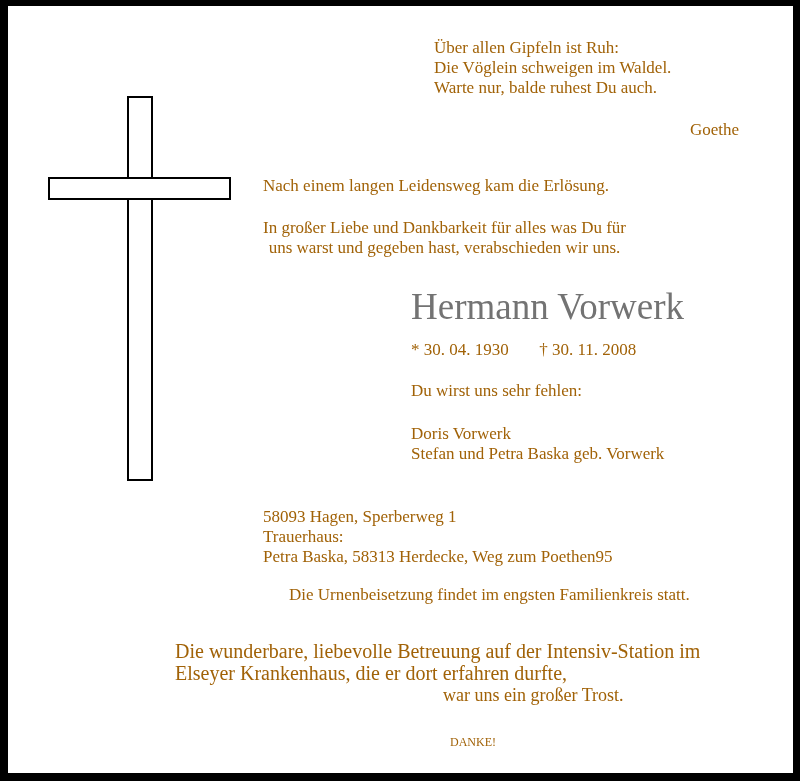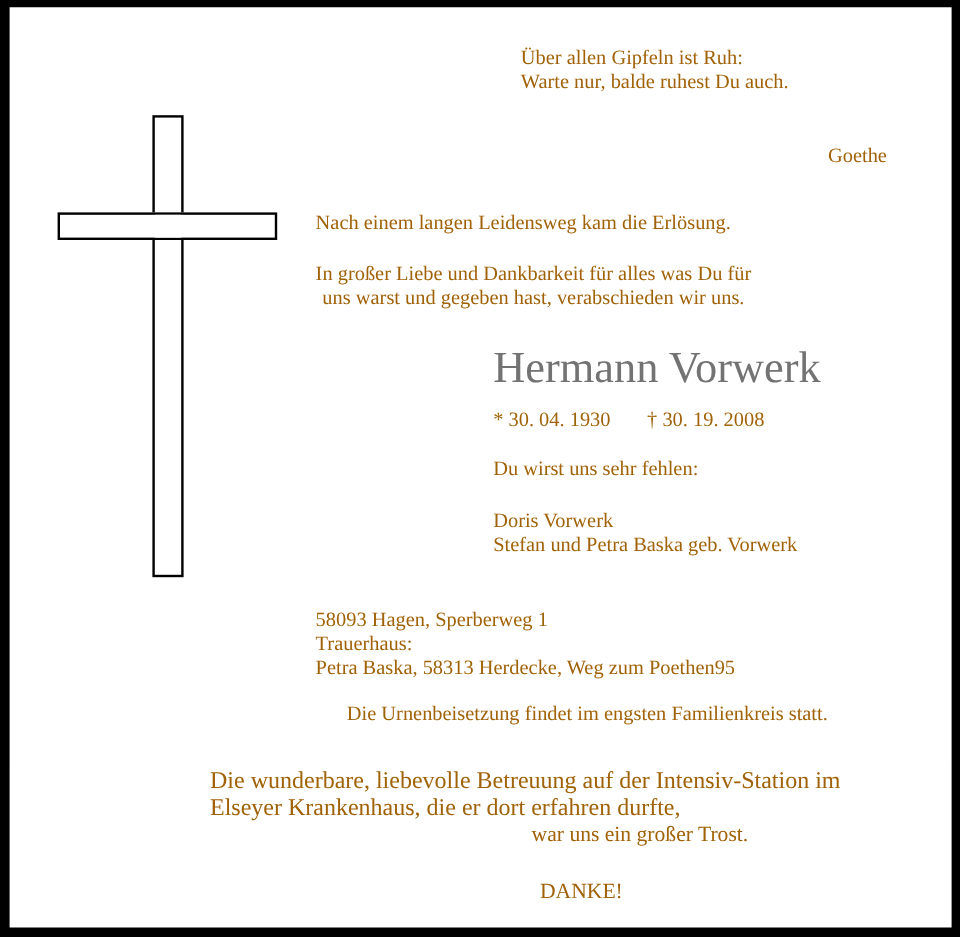--- a/index.html
+++ b/index.html
@@ -30,36 +30,37 @@
 <div class="frame"></div>
 
 <div>
   <div class="cross-v"></div>
   <div class="cross-h"></div>
   <div class="cross-center"></div>
 </div>
 
 <div class="txt" style="left:434px; top:38px;">
   <span class="line">Über allen Gipfeln ist Ruh:</span>
+  <span class="line">Die Vöglein schweigen im Waldel.</span>
   <span class="line">Warte nur, balde ruhest Du auch.</span>
 </div>
 <div class="txt" style="left:690px; top:120px;">Goethe</div>
 
 <div class="txt" style="left:263px; top:176px;">Nach einem langen Leidensweg kam die Erlösung.</div>
 <div class="txt" style="left:263px; top:218px;text-align:center;">
   <span class="line">In großer Liebe und Dankbarkeit für alles was Du für</span>
   <span class="line">uns warst und gegeben hast, verabschieden wir uns.</span>
 </div>
 
 <div class="txt name" style="left:411px; top:287px;">Hermann Vorwerk</div>
 
 <div class="txt dates" style="left:411px; top:340px;">
   <span>* 30. 04. 1930</span>
   <span style="width:22px;"></span>
-  <span>† 30. 19. 2008</span>
+  <span>† 30. 11. 2008</span>
 </div>
 
 <div class="txt" style="left:411px; top:381px;">Du wirst uns sehr fehlen:</div>
 <div class="txt" style="left:411px; top:424px;">
   <span class="line">Doris Vorwerk</span>
   <span class="line">Stefan und Petra Baska geb. Vorwerk</span>
 </div>
 
 <div class="txt" style="left:263px; top:507px;">
   <span class="line">58093 Hagen, Sperberweg 1</span>
@@ -67,13 +68,13 @@
   <span class="line">Petra Baska, 58313 Herdecke, Weg zum Poethen95</span>
 </div>
 
 <div class="txt" style="left:263px; top:585px;margin-left:26px;">Die Urnenbeisetzung findet im engsten Familienkreis statt.</div>
 
 <div class="txt" style="left:175px; top:640px; font-size:20px; line-height:22px;">
   <span class="line">Die wunderbare, liebevolle Betreuung auf der Intensiv-Station im</span>
   <span class="line">Elseyer Krankenhaus, die er dort erfahren durfte,</span>
 </div>
 <div class="txt" style="left:443px; top:684px; font-size:18px; line-height:22px;">war uns ein großer Trost.</div>
-<div class="txt" style="left:450px; top:731px; font-size:18px; line-height:22px;">DANKE!</div>
+<div class="txt" style="left:450px; top:731px; font-size:12px; line-height:22px;">DANKE!</div>
 
 </body></html>

